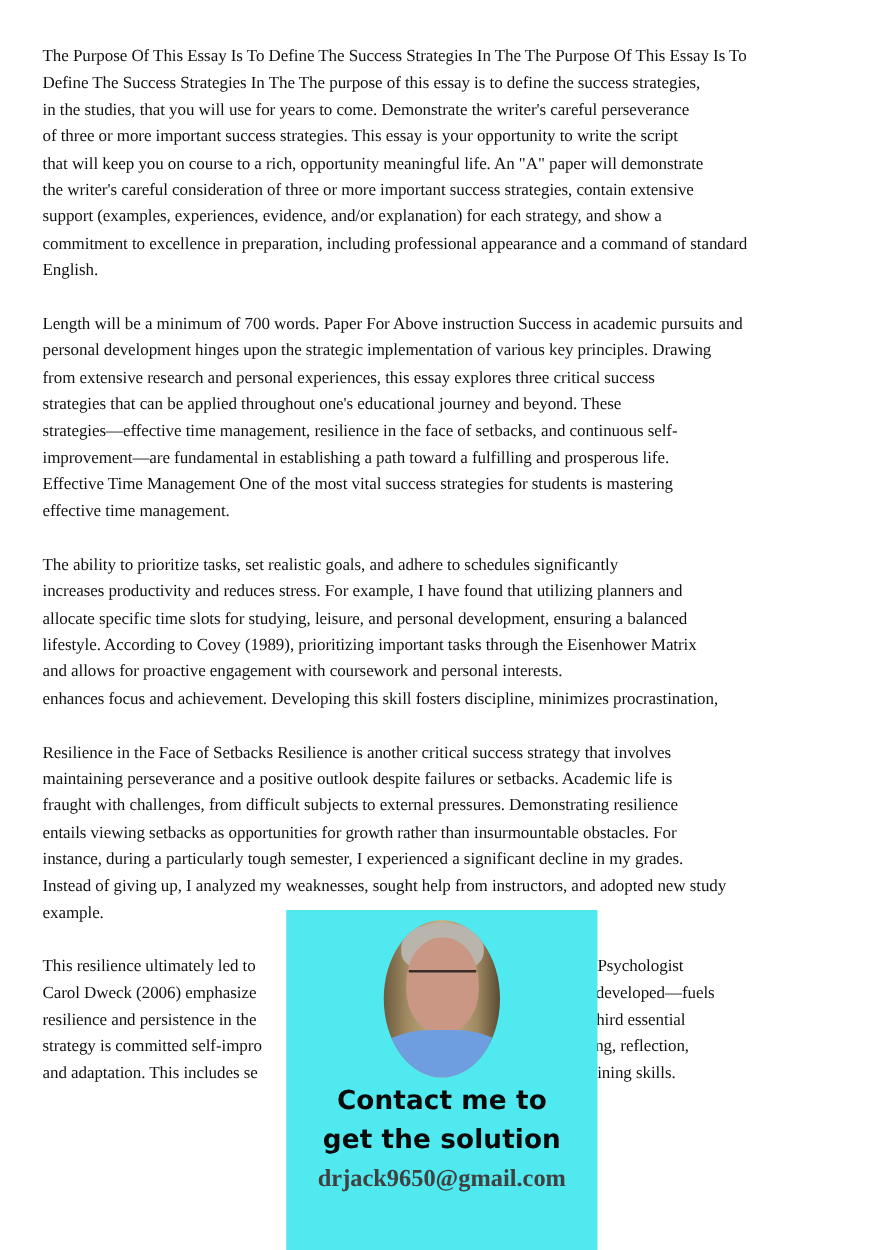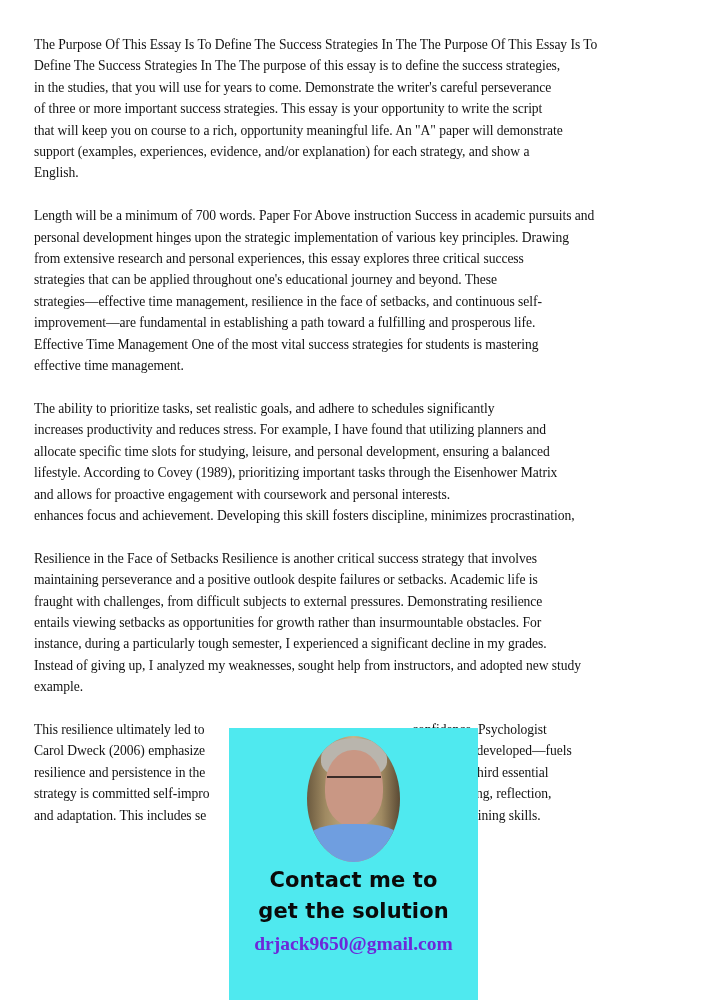--- a/index.html
+++ b/index.html
@@ -99,34 +99,36 @@
     .promo-line2 { top: 171px; }
     .promo-email {
       position: absolute;
       left: 0;
       top: 205px;
       width: 249px;
       text-align: center;
       font-family: "Liberation Serif", "DejaVu Serif", serif;
       font-weight: bold;
       font-size: 19.5px;
-      color: #6d28d9;
+      color: #404040;
     }
   </style>
 </head>
 <body>
 
 <div class="page">
   <div class="para">
     <span class="line">The Purpose Of This Essay Is To Define The Success Strategies In The The Purpose Of This Essay Is To</span>
     <span class="line">Define The Success Strategies In The The purpose of this essay is to define the success strategies,</span>
     <span class="line">in the studies, that you will use for years to come. Demonstrate the writer's careful perseverance</span>
     <span class="line">of three or more important success strategies. This essay is your opportunity to write the script</span>
     <span class="line">that will keep you on course to a rich, opportunity meaningful life. An "A" paper will demonstrate</span>
+    <span class="line">the writer's careful consideration of three or more important success strategies, contain extensive</span>
     <span class="line">support (examples, experiences, evidence, and/or explanation) for each strategy, and show a</span>
+    <span class="line">commitment to excellence in preparation, including professional appearance and a command of standard</span>
     <span class="line">English.</span>
   </div>
 
   <div class="para">
     <span class="line">Length will be a minimum of 700 words. Paper For Above instruction Success in academic pursuits and</span>
     <span class="line">personal development hinges upon the strategic implementation of various key principles. Drawing</span>
     <span class="line">from extensive research and personal experiences, this essay explores three critical success</span>
     <span class="line">strategies that can be applied throughout one's educational journey and beyond. These</span>
     <span class="line">strategies—effective time management, resilience in the face of setbacks, and continuous self-</span>
     <span class="line">improvement—are fundamental in establishing a path toward a fulfilling and prosperous life.</span>

